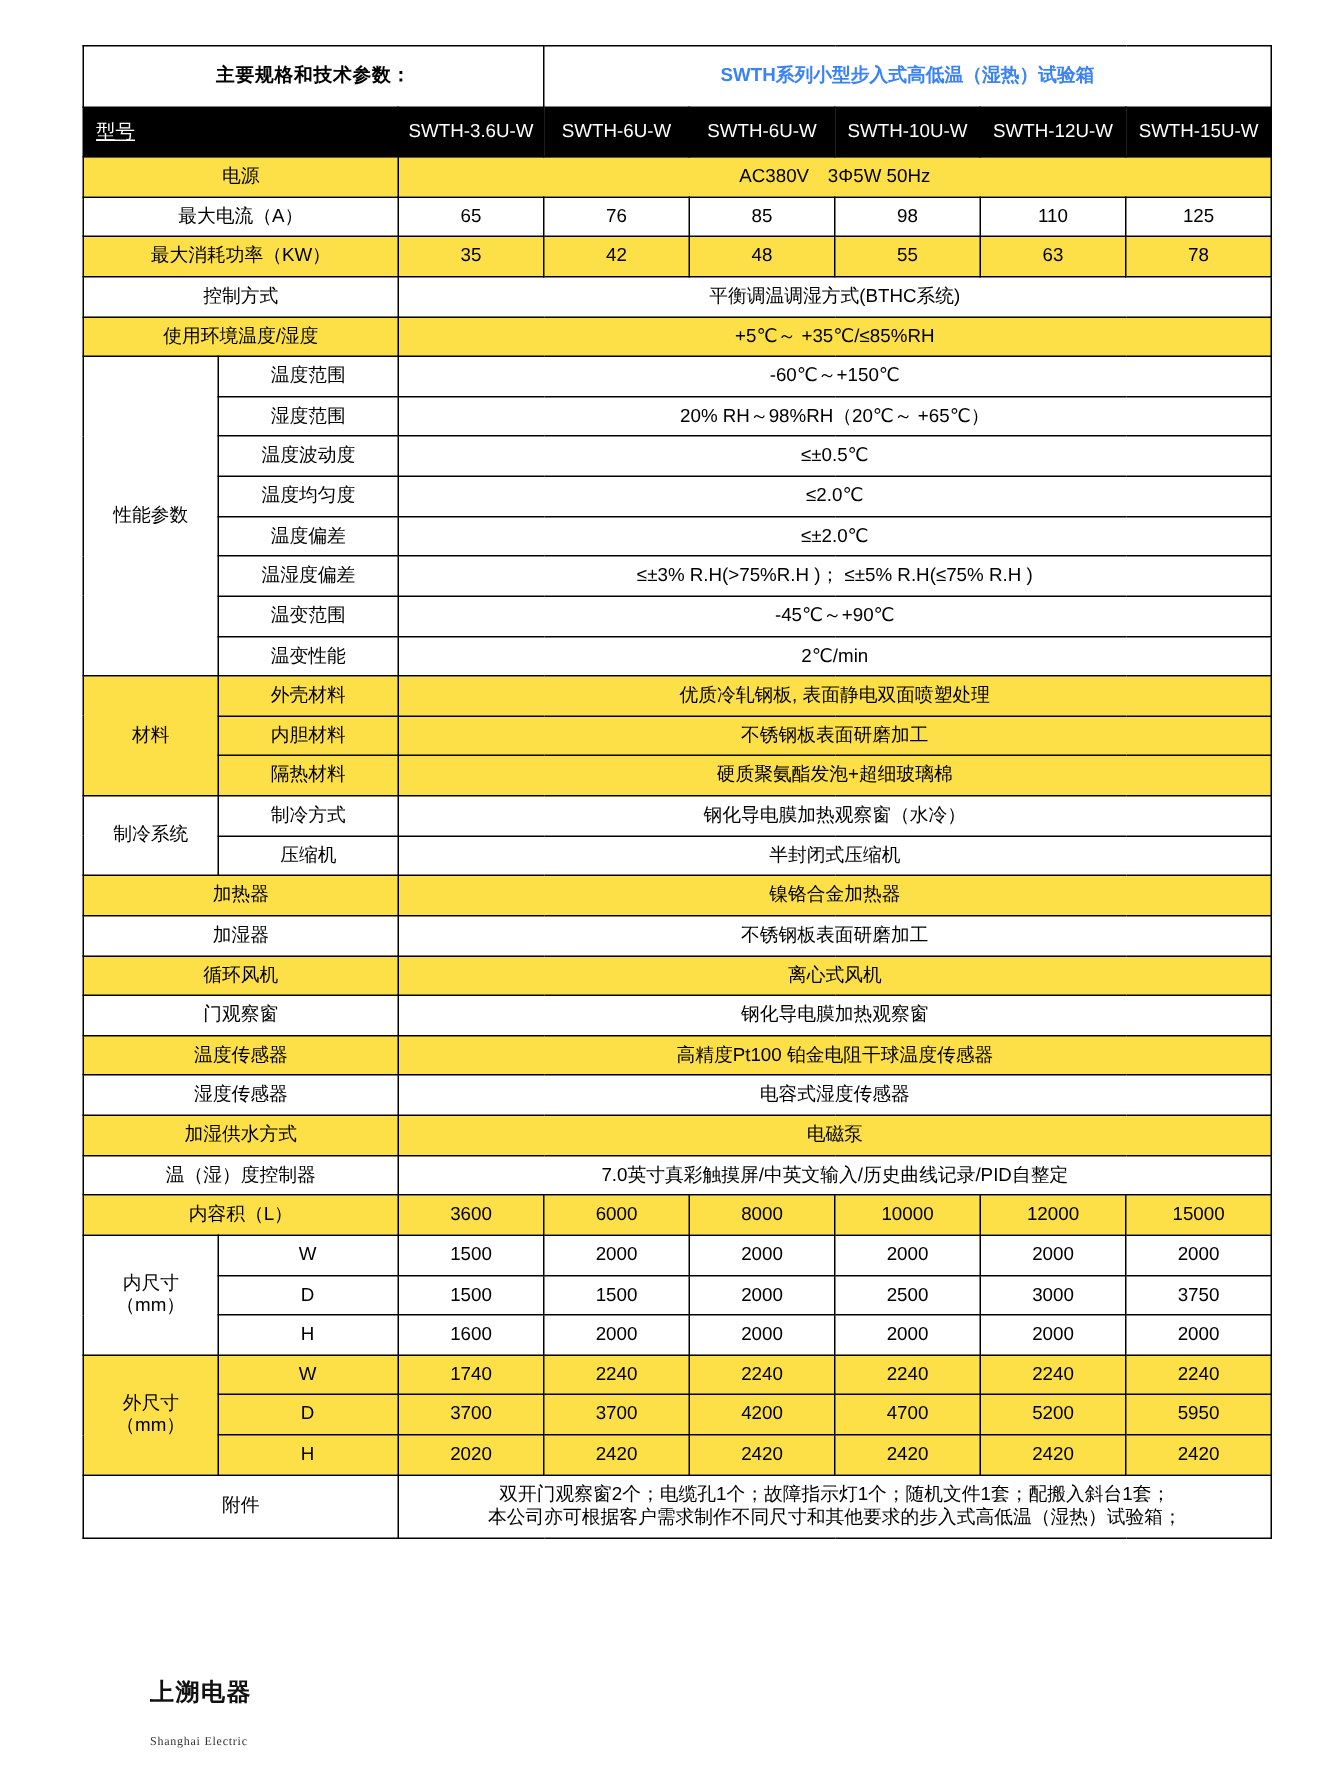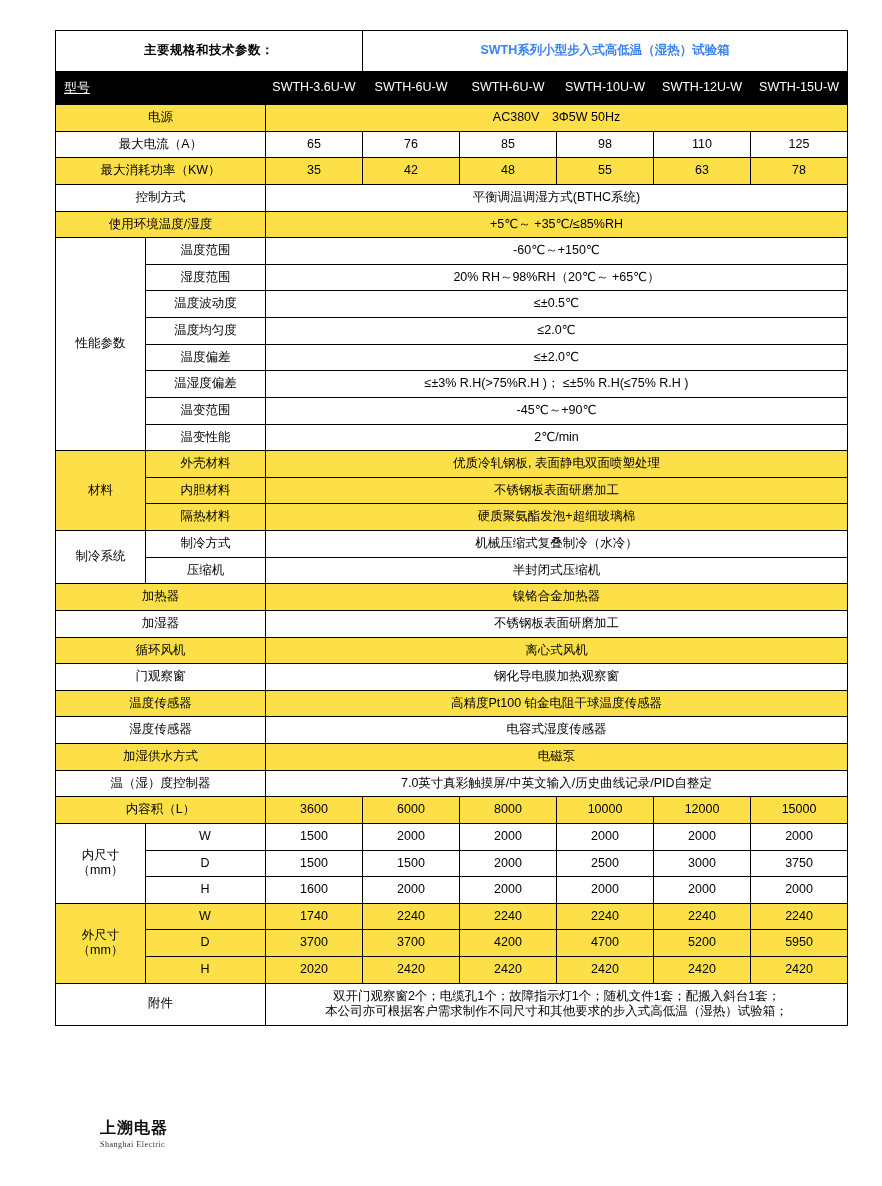--- a/index.html
+++ b/index.html
@@ -117,21 +117,21 @@
     font-size: 16px;
     font-weight: bold;
     letter-spacing: 1px;
     color: #111;
   }
   .logo-sub {
     font-family: "Liberation Serif", "DejaVu Serif", serif;
     font-size: 8px;
     letter-spacing: 0.5px;
     color: #333;
-    margin-top: 1px;
+    margin-top: 17px;
   }
 </style>
 </head>
 <body>
 
 <div class="page">
   <div class="sheet">
     <table class="spec">
       <colgroup>
         <col style="width:90px">
@@ -239,21 +239,21 @@
         <td class="wide" colspan="6">不锈钢板表面研磨加工</td>
       </tr>
       <tr class="blue">
         <td class="sublbl">隔热材料</td>
         <td class="wide" colspan="6">硬质聚氨酯发泡+超细玻璃棉</td>
       </tr>
 
       <tr class="white">
         <td class="grp" rowspan="2">制冷系统</td>
         <td class="sublbl">制冷方式</td>
-        <td class="wide" colspan="6">机械压缩式复叠制冷（水冷）</td>
+        <td class="wide" colspan="6">钢化导电膜加热观察窗（水冷）</td>
       </tr>
       <tr class="white">
         <td class="sublbl">压缩机</td>
         <td class="wide" colspan="6">半封闭式压缩机</td>
       </tr>
 
       <tr class="blue">
         <td class="lbl" colspan="2">加热器</td>
         <td class="wide" colspan="6">镍铬合金加热器</td>
       </tr>

